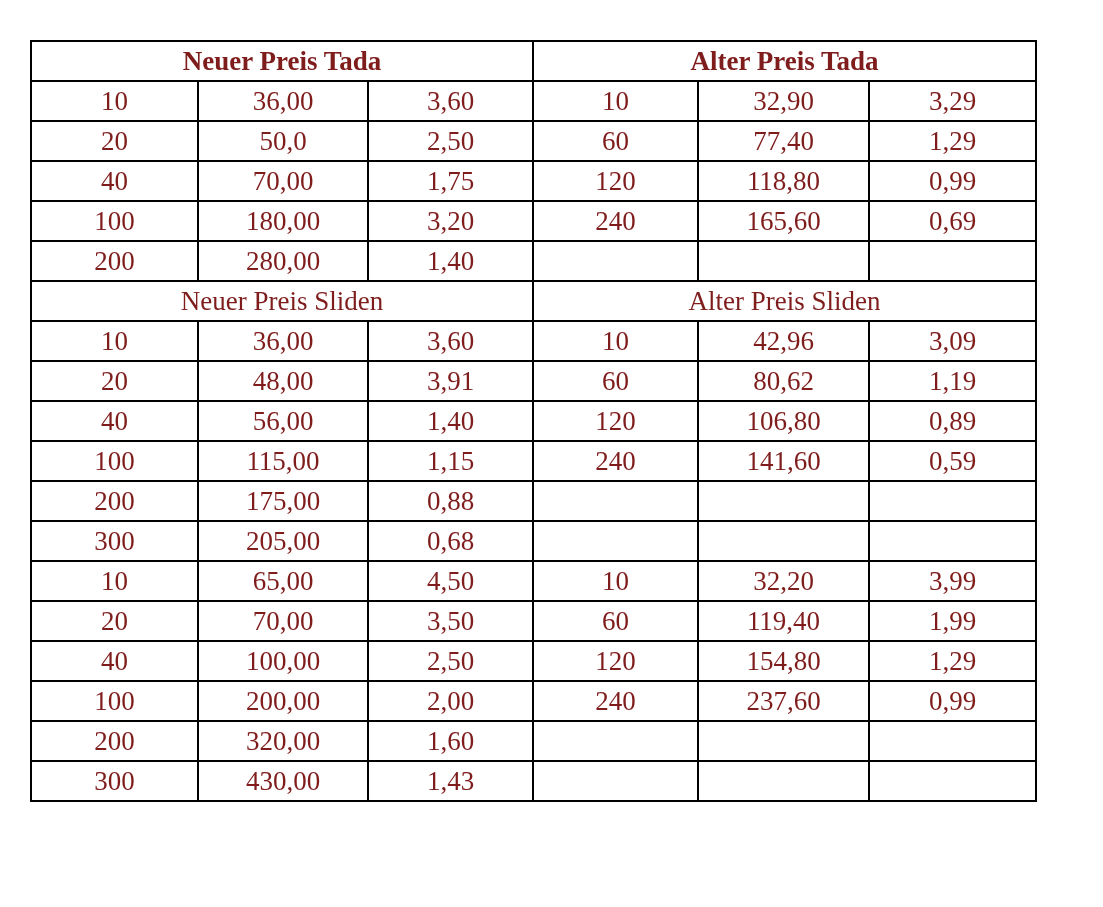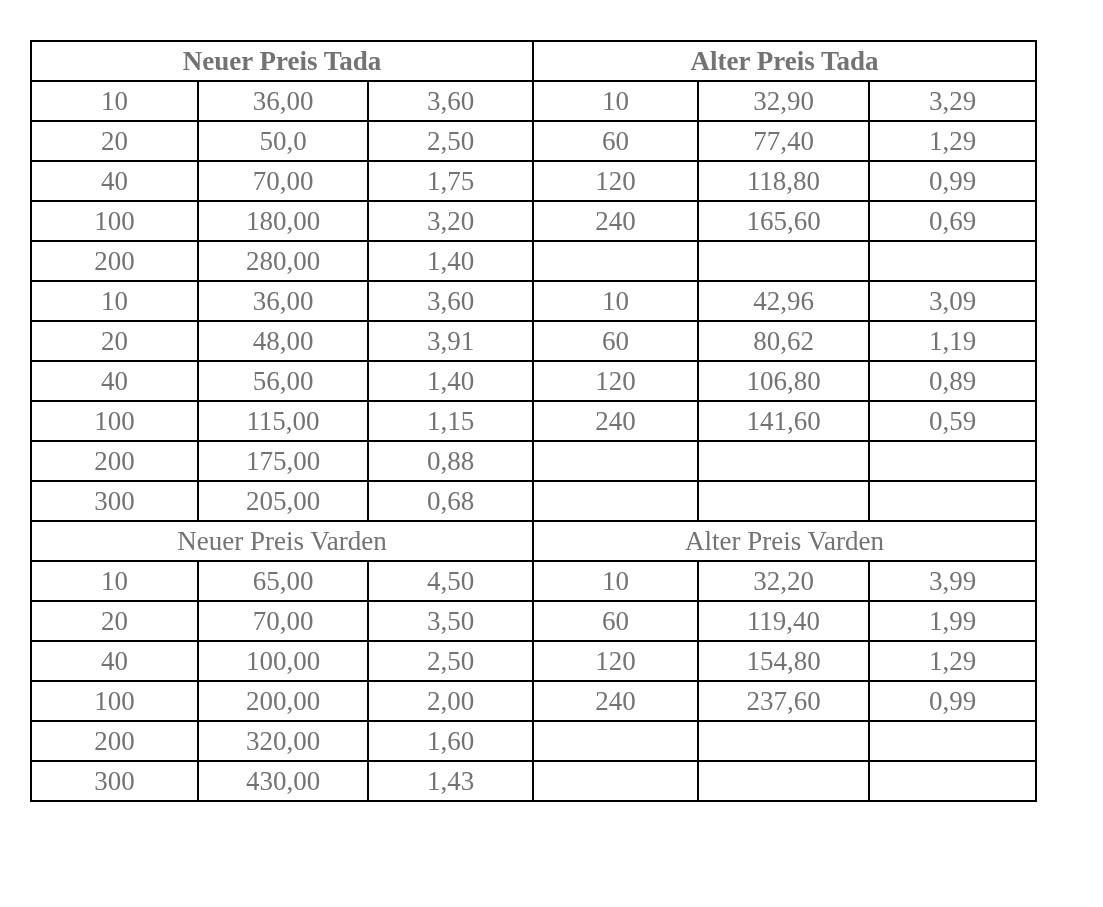--- a/index.html
+++ b/index.html
@@ -17,21 +17,21 @@
   .table-wrap {
     position: absolute;
     left: 30px;
     top: 40px;
   }
   table.price-table {
     border-collapse: collapse;
     table-layout: fixed;
     width: 1005px;
     font-size: 27px;
-    color: #737373;
+    color: #7f1d1d;
   }
   table.price-table td {
     border: 2px solid #000000;
     text-align: center;
     vertical-align: middle;
     height: 38px;
     padding: 0;
     overflow: hidden;
     white-space: nowrap;
   }
@@ -94,20 +94,24 @@
         </tr>
         <tr>
           <td>200</td>
           <td>280,00</td>
           <td>1,40</td>
           <td></td>
           <td></td>
           <td></td>
         </tr>
         <tr>
+          <td class="section-title-regular" colspan="3">Neuer Preis Sliden</td>
+          <td class="section-title-regular" colspan="3">Alter Preis Sliden</td>
+        </tr>
+        <tr>
           <td>10</td>
           <td>36,00</td>
           <td>3,60</td>
           <td>10</td>
           <td>42,96</td>
           <td>3,09</td>
         </tr>
         <tr>
           <td>20</td>
           <td>48,00</td>
@@ -142,24 +146,20 @@
         </tr>
         <tr>
           <td>300</td>
           <td>205,00</td>
           <td>0,68</td>
           <td></td>
           <td></td>
           <td></td>
         </tr>
         <tr>
-          <td class="section-title-regular" colspan="3">Neuer Preis Varden</td>
-          <td class="section-title-regular" colspan="3">Alter Preis Varden</td>
-        </tr>
-        <tr>
           <td>10</td>
           <td>65,00</td>
           <td>4,50</td>
           <td>10</td>
           <td>32,20</td>
           <td>3,99</td>
         </tr>
         <tr>
           <td>20</td>
           <td>70,00</td>

